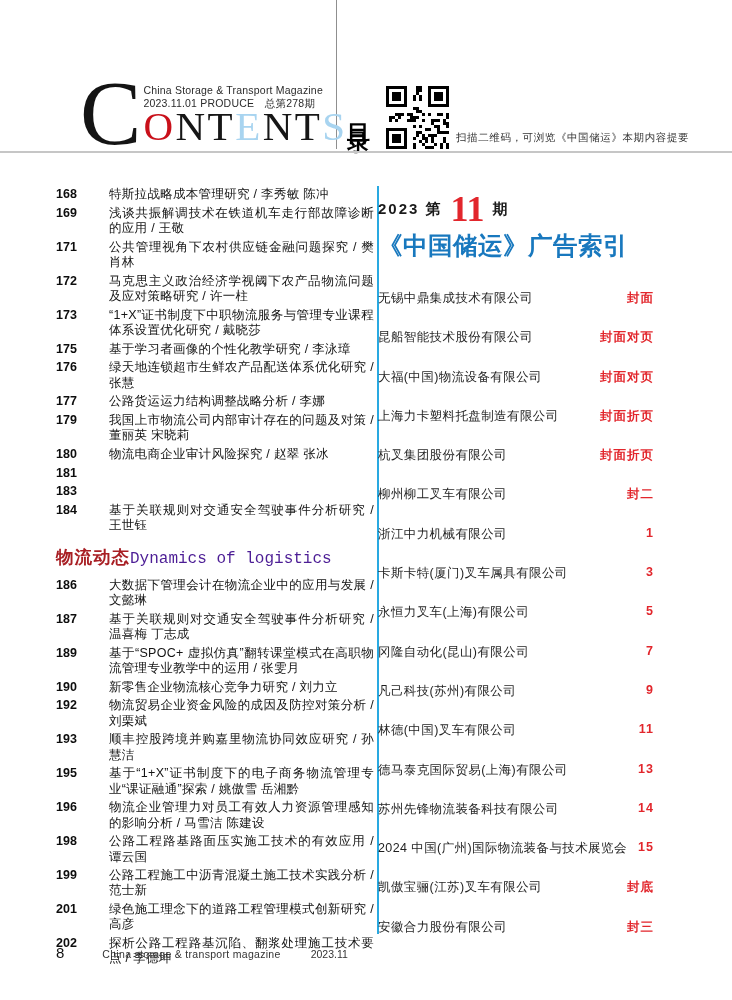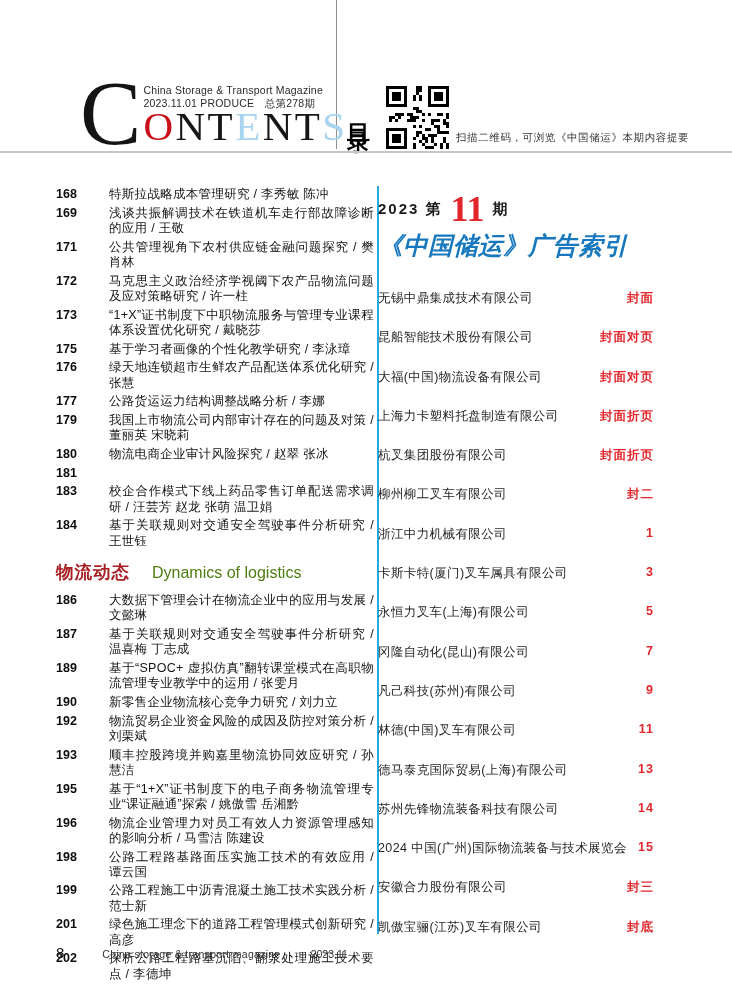--- a/index.html
+++ b/index.html
@@ -41,30 +41,30 @@
   .qr rect{fill:#000;}
   .qr-caption{position:absolute;left:456px;top:131px;font-size:10.5px;color:#333;letter-spacing:0.6px;white-space:nowrap;}
   
   .left-col{position:absolute;left:56px;top:187px;width:318px;}
   .col-divider{position:absolute;left:377px;top:186px;width:2px;height:748px;background:var(--divider-blue);}
   .toc-item{display:flex;margin-bottom:3.4px;gap:15px;}
   .toc-page{flex:none;width:38px;font-weight:bold;font-size:12.5px;line-height:15.3px;color:#0d0d0d;}
   .toc-title{font-size:12.5px;line-height:15.3px;letter-spacing:0.3px;color:#141414;text-align:justify;}
   .section-head{margin:11px 0 9px 0;white-space:nowrap;}
   .section-cn{color:var(--section-red);font-weight:bold;font-size:17.5px;letter-spacing:1px;}
-  .section-en{color:#4d7c0f;font-family:Liberation Sans, sans-serif;font-size:16px;margin-left:22px;}
+  .section-en{color:#4c1d95;font-family:Liberation Mono, monospace;font-size:16px;margin-left:0;}
   
   .right-col{position:absolute;left:378px;top:192px;width:276px;}
   .ad-issue{display:flex;align-items:center;height:34px;}
   .ad-issue .pre,.ad-issue .suf{font-size:15px;font-weight:bold;color:#1a1a1a;letter-spacing:2px;}
   .ad-issue .num{
     font-family:"Liberation Serif","DejaVu Serif",serif;font-weight:bold;
     font-size:36px;color:var(--accent-red);margin:0 8px;line-height:30px;
   }
-  .ad-title{font-size:24.5px;font-weight:bold;color:var(--title-blue);letter-spacing:0.5px;margin-top:3px;white-space:nowrap;font-style:italic;}
+  .ad-title{font-size:24.5px;font-weight:bold;color:var(--title-blue);letter-spacing:0.5px;margin-top:3px;white-space:nowrap;}
   .ad-rows{margin-top:28px;}
   .ad-row{height:39.3px;display:flex;justify-content:space-between;align-items:flex-start;}
   .ad-name{font-size:12.5px;color:#1f1f1f;letter-spacing:0.4px;white-space:nowrap;}
   .ad-ref{font-size:12.5px;font-weight:bold;color:var(--accent-red);letter-spacing:1px;white-space:nowrap;}
   
   .footer{position:absolute;left:56px;top:944px;display:flex;align-items:baseline;}
   .footer-page{font-size:15px;color:#111;margin-right:38px;}
   .footer-mag{font-size:10.5px;color:#333;margin-right:30px;letter-spacing:0.3px;}
   .footer-issue{font-size:10.5px;color:#333;}
 </style>
@@ -231,21 +231,20 @@
         </div>
         <div class="toc-item">
           <span class="toc-page">180</span>
           <span class="toc-title">物流电商企业审计风险探究 / 赵翠 张冰</span>
         </div>
         <div class="toc-item">
           <span class="toc-page">181</span>
         </div>
         <div class="toc-item">
           <span class="toc-page">183</span>
-          <span class="toc-title">校企合作模式下线上药品零售订单配送需求调研 / 汪芸芳 赵龙 张萌 温卫娟</span>
         </div>
         <div class="toc-item">
           <span class="toc-page">184</span>
           <span class="toc-title">基于关联规则对交通安全驾驶事件分析研究 / 王世钰</span>
         </div>
       </div>
     <div class="section-head">
       <span class="section-cn">物流动态</span><span class="section-en">Dynamics of logistics</span>
     </div>
     <div id="toc-block2">
@@ -364,26 +363,26 @@
         </div>
         <div class="ad-row">
           <span class="ad-name">苏州先锋物流装备科技有限公司</span>
           <span class="ad-ref">14</span>
         </div>
         <div class="ad-row">
           <span class="ad-name">2024 中国(广州)国际物流装备与技术展览会</span>
           <span class="ad-ref">15</span>
         </div>
         <div class="ad-row">
+          <span class="ad-name">凯傲宝骊(江苏)叉车有限公司</span>
+          <span class="ad-ref">封底</span>
+        </div>
+        <div class="ad-row">
           <span class="ad-name">安徽合力股份有限公司</span>
           <span class="ad-ref">封三</span>
-        </div>
-        <div class="ad-row">
-          <span class="ad-name">凯傲宝骊(江苏)叉车有限公司</span>
-          <span class="ad-ref">封底</span>
         </div>
       </div>
   </div>
 
   <div class="footer">
     <span class="footer-page">8</span>
     <span class="footer-mag">China storage &amp; transport magazine</span>
     <span class="footer-issue">2023.11</span>
   </div>
 

